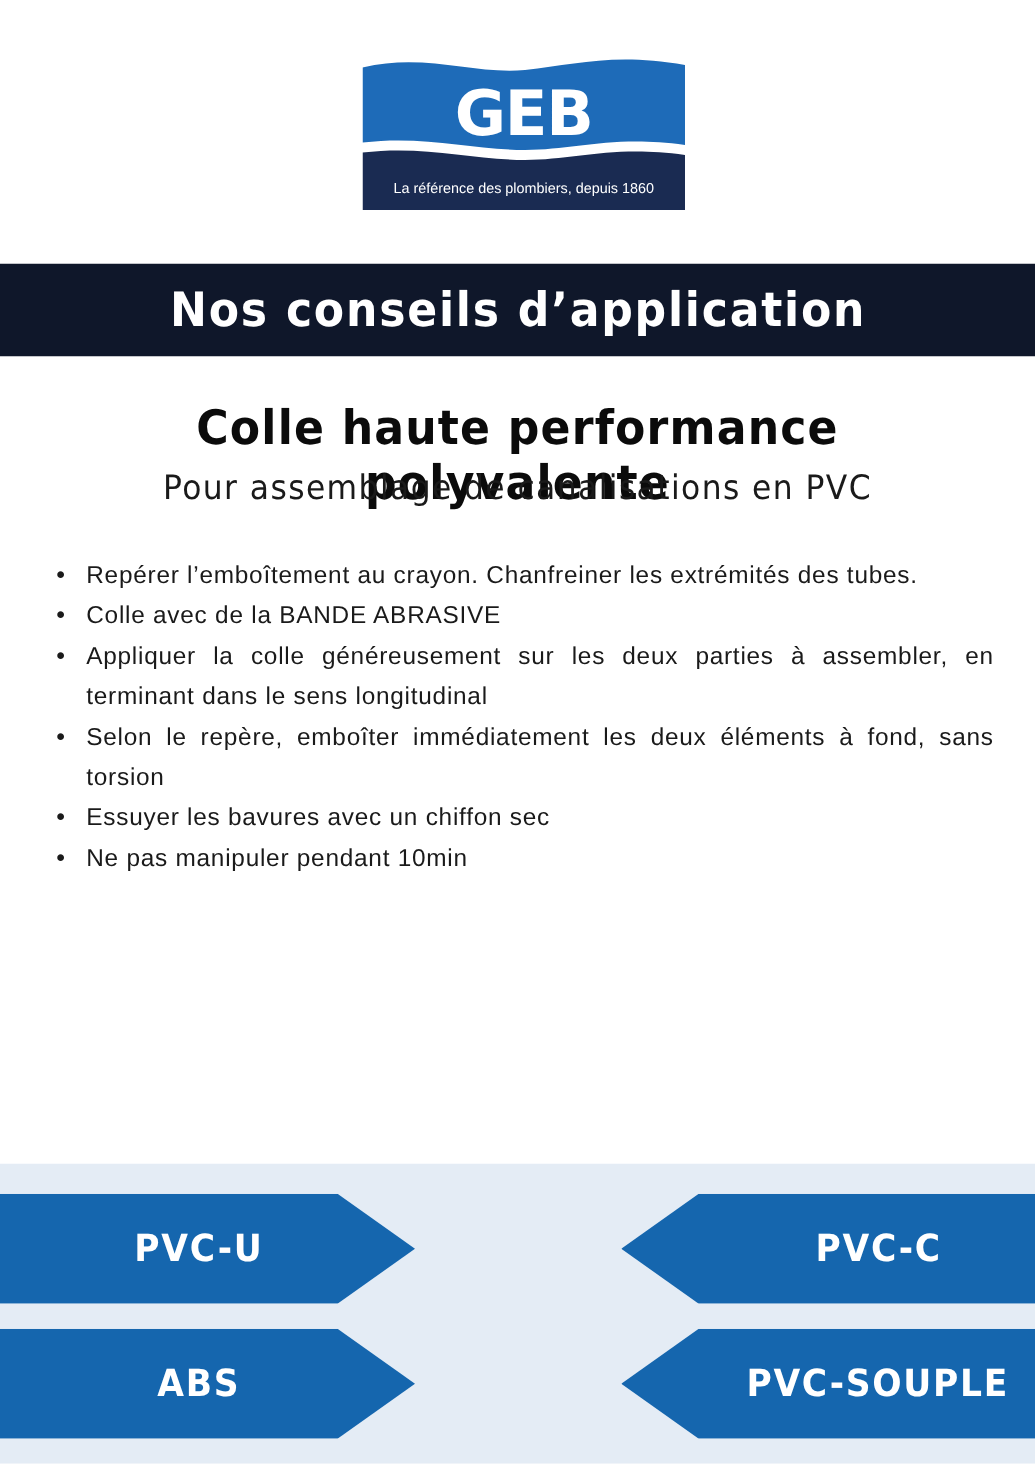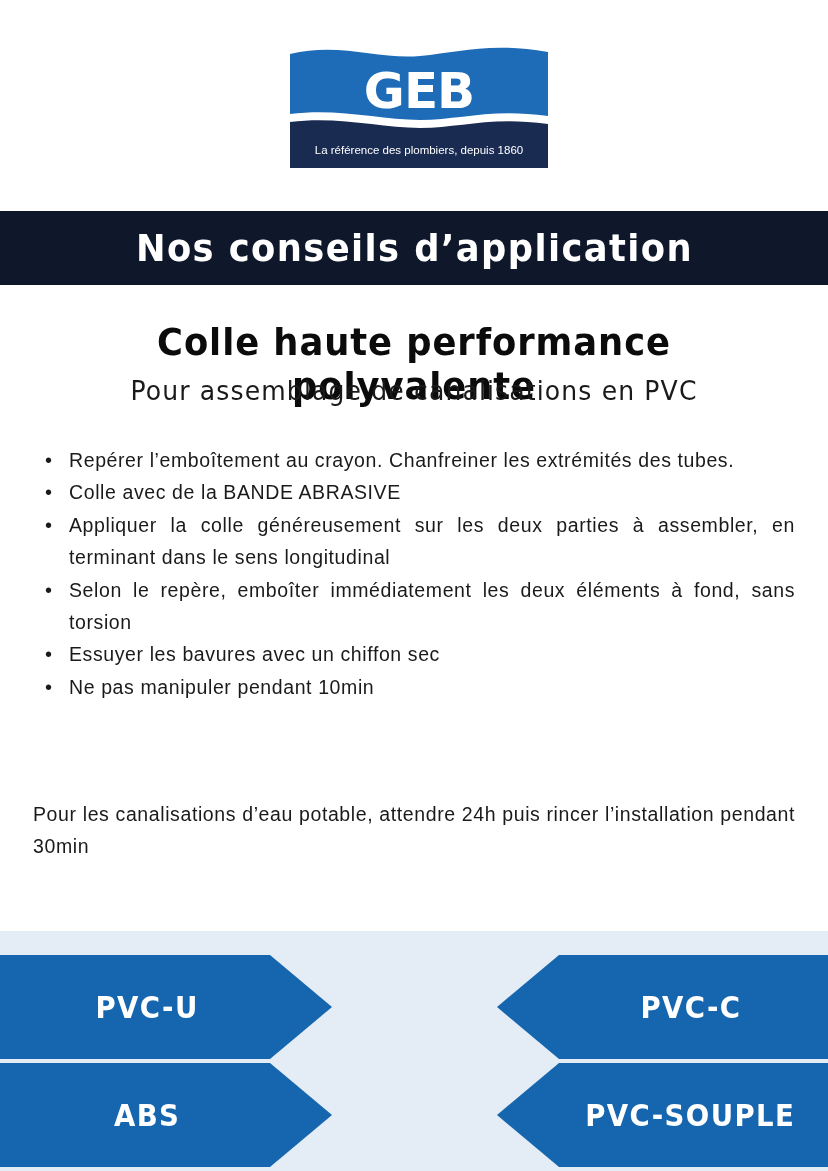--- a/index.html
+++ b/index.html
@@ -10,21 +10,21 @@
   .banner h1 { margin:0; color:#fff; font-size:38px; font-weight:bold; letter-spacing:1.5px; font-family:"DejaVu Sans", sans-serif; transform:scaleX(0.93); }
   .title { position:absolute; left:0; top:320px; width:828px; text-align:center; font-size:38px; font-weight:bold; letter-spacing:1px; font-family:"DejaVu Sans", sans-serif; transform:scaleX(0.93); color:#0b0b0b; }
   .subtitle { position:absolute; left:0; top:375px; width:828px; text-align:center; font-size:27px; letter-spacing:1.2px; font-family:"DejaVu Sans", sans-serif; transform:scaleX(0.93); color:#1a1a1a; }
   .steps { position:absolute; left:33px; top:444px; width:762px; margin:0; padding:0; list-style:none; font-size:19.5px; line-height:32.4px; letter-spacing:0.6px; color:#1a1a1a; }
   .steps li { position:relative; padding-left:36px; text-align:justify; text-align-last:left; }
   .steps li::before { content:"\2022"; position:absolute; left:12px; top:0; font-size:20px; }
   .notes { position:absolute; left:33px; top:798px; width:762px; font-size:19.5px; line-height:32.4px; letter-spacing:0.6px; color:#1a1a1a; }
   .notes p { margin:0; text-align:justify; }
   .notes p.last-left { text-align-last:left; }
   .bottom { position:absolute; left:0; top:931px; width:828px; height:240px; background:#e4ecf5; }
-  .arrow { position:absolute; height:104px; background:#1566ae; color:#fff; display:flex; align-items:center; justify-content:center; font-weight:bold; font-size:30px; letter-spacing:1.5px; font-family:"DejaVu Sans", sans-serif; }
+  .arrow { position:absolute; height:88px; background:#1566ae; color:#fff; display:flex; align-items:center; justify-content:center; font-weight:bold; font-size:30px; letter-spacing:1.5px; font-family:"DejaVu Sans", sans-serif;padding-left:12px; }
   .arrow.right { left:0; width:332px; clip-path:polygon(0 0, 270px 0, 332px 50%, 270px 100%, 0 100%); }
   .arrow.left { left:497px; width:331px; clip-path:polygon(62px 0, 331px 0, 331px 100%, 62px 100%, 0 50%);text-align:center; }
   .arrow.right span { margin-right:38px; transform:scaleX(0.92); }
   .arrow.left span { margin-left:56px; transform:scaleX(0.92); }
 </style>
 </head>
 <body>
 
 <div class="logo">
   <svg width="258" height="122" viewBox="0 0 258 122">
@@ -45,21 +45,20 @@
 <ul class="steps">
   <li>Repérer l’emboîtement au crayon. Chanfreiner les extrémités des tubes.</li>
   <li>Colle avec de la BANDE ABRASIVE</li>
   <li>Appliquer la colle généreusement sur les deux parties  à assembler, en terminant dans le sens longitudinal</li>
   <li>Selon le repère, emboîter immédiatement les deux éléments à fond, sans torsion</li>
   <li>Essuyer les bavures avec un chiffon sec</li>
   <li>Ne pas manipuler pendant 10min</li>
 </ul>
 
 <div class="notes">
-  <p class="last-left">Pour les canalisations d’eau potable, attendre 24h puis rincer l’installation pendant 30min</p>
 </div>
 
 <div class="bottom"></div>
 
 <div class="arrow right" style="top:955px;">
   <span>PVC-U</span>
 </div>
 <div class="arrow left" style="top:955px;">
   <span>PVC-C</span>
 </div>

